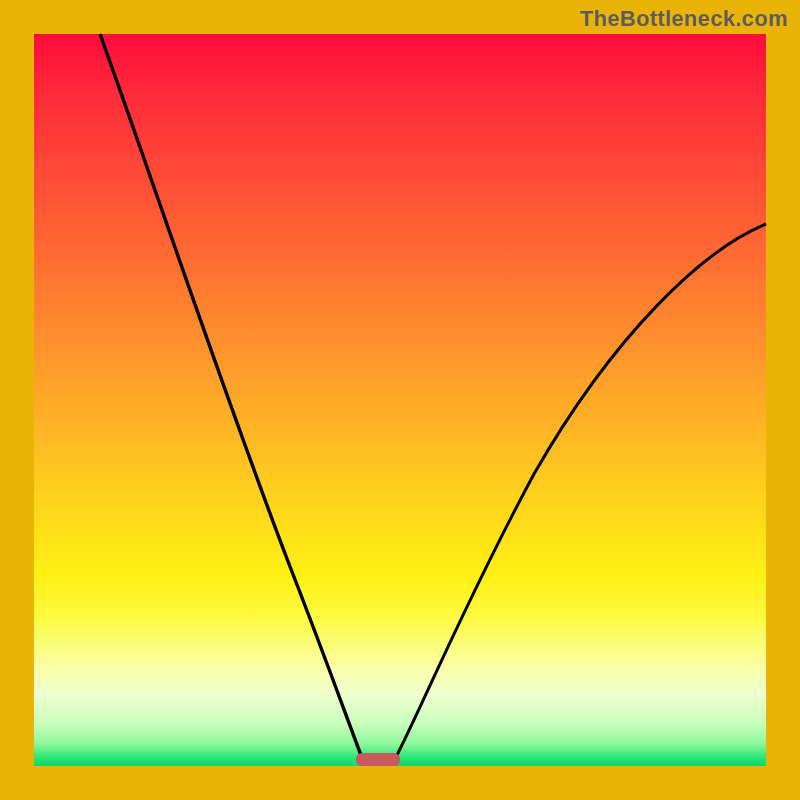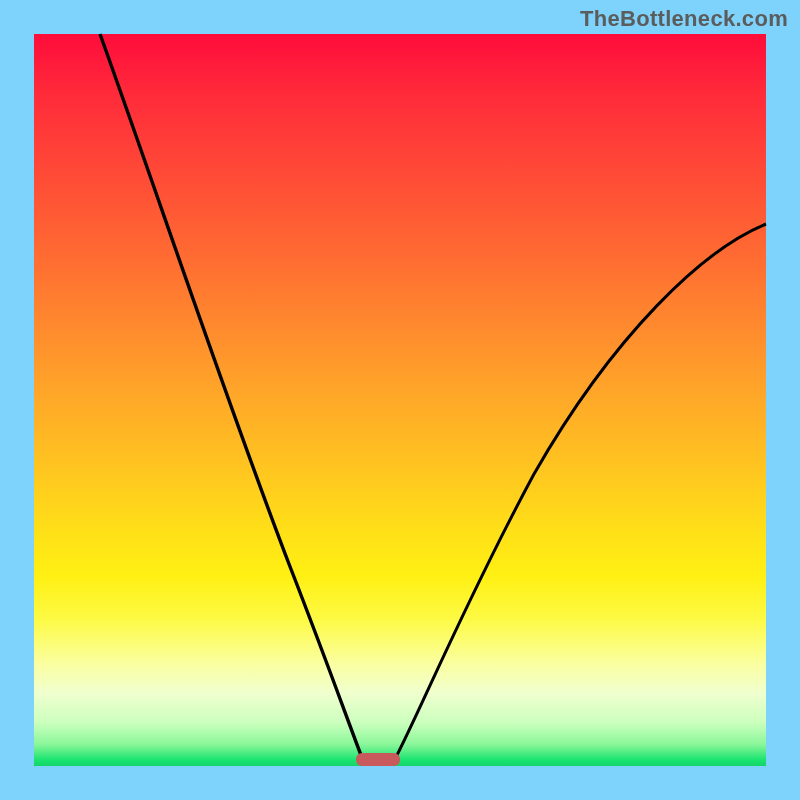--- a/index.html
+++ b/index.html
@@ -8,21 +8,21 @@
     width: 800px;
     height: 800px;
     background: #000;
     overflow: hidden;
     font-family: Arial, Helvetica, sans-serif;
   }
   .outer {
     position: relative;
     width: 800px;
     height: 800px;
-    background: #7dd3fc;
+    background: #eab308;
   }
   .plot {
     position: absolute;
     left: 34px;
     top: 34px;
     width: 732px;
     height: 732px;
     background: linear-gradient(to bottom,
       #ff0c3b 0%,
       #ff2a3a 8%,

